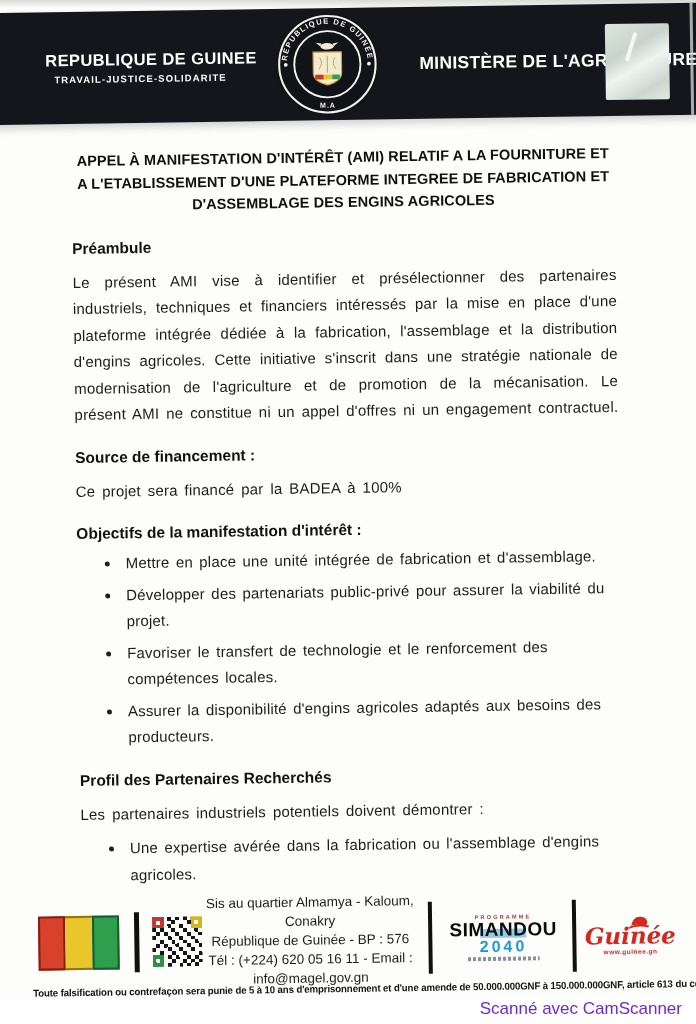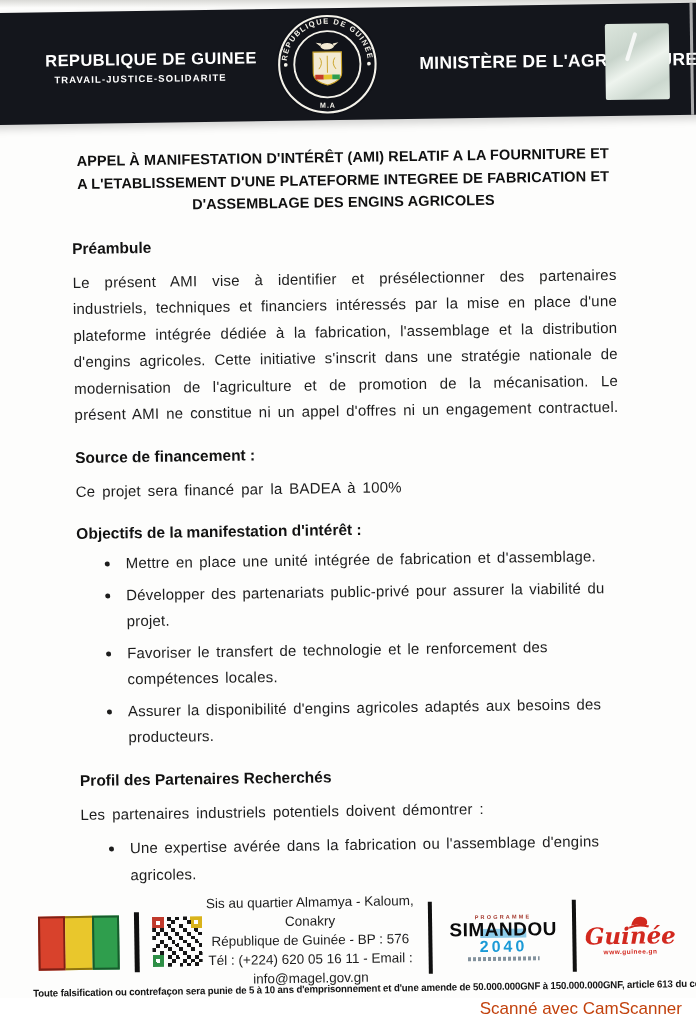--- a/index.html
+++ b/index.html
@@ -81,21 +81,21 @@
   .gui-name{font-family:"DejaVu Serif", serif;font-style:italic;font-weight:bold;
     font-size:23px;line-height:22px;color:#d2281e;}
   .gui-url{font-size:6.5px;font-weight:bold;color:#d2281e;letter-spacing:0.5px;margin-top:1px;}
   .legal{
     position:absolute;top:983px;left:26px;right:20px;
     font-size:10px;font-weight:bold;color:#141414;white-space:nowrap;
     letter-spacing:-0.15px;transform:scaleX(0.97);transform-origin:left center;
   }
   
   .cam-strip{position:absolute;left:0;right:0;bottom:0;height:26px;background:#fff;}
-  .cam-text{position:absolute;right:14px;bottom:5px;font-size:17px;color:#c2410c;}
+  .cam-text{position:absolute;right:14px;bottom:5px;font-size:17px;color:#6d28d9;}
   
   .shade-top{position:absolute;left:0;top:0;width:100%;height:8px;
     background:linear-gradient(180deg,#d9d9d6,rgba(255,255,255,0));}
 </style>
 </head>
 <body>
 
 <div class="shade-top"></div>
 
 <div class="scan">

